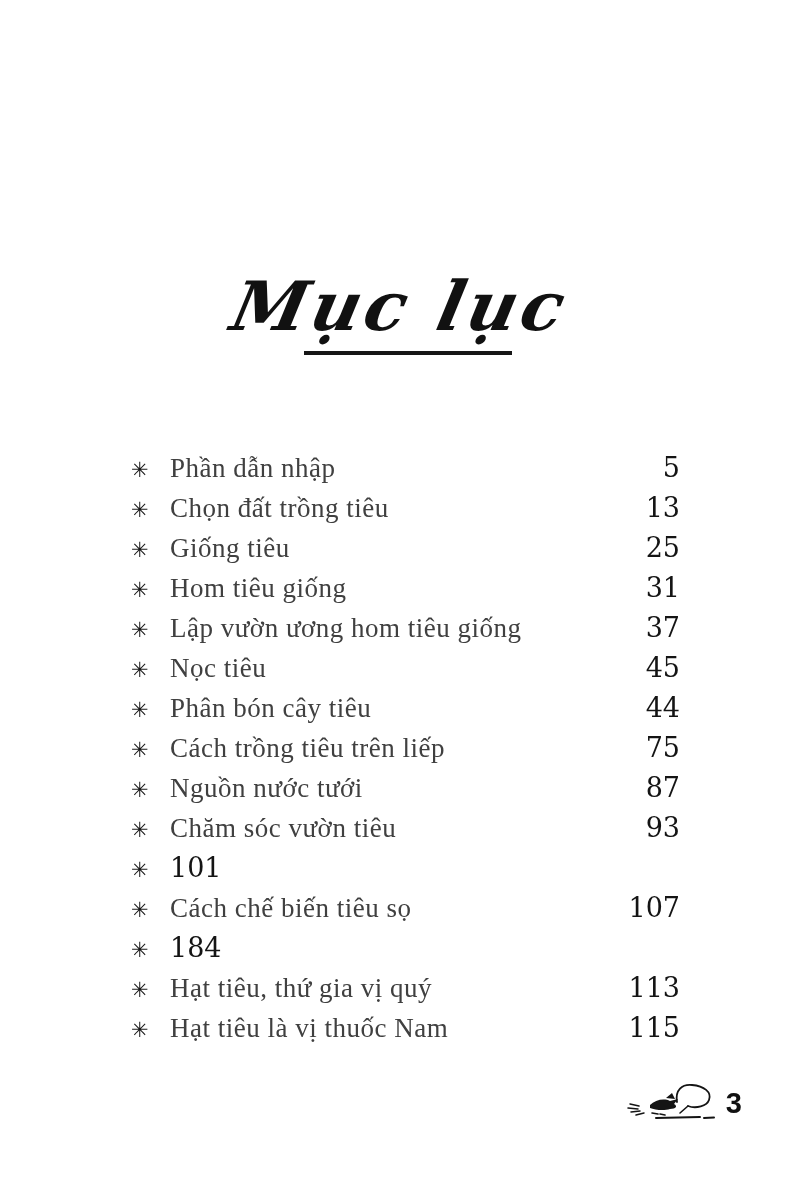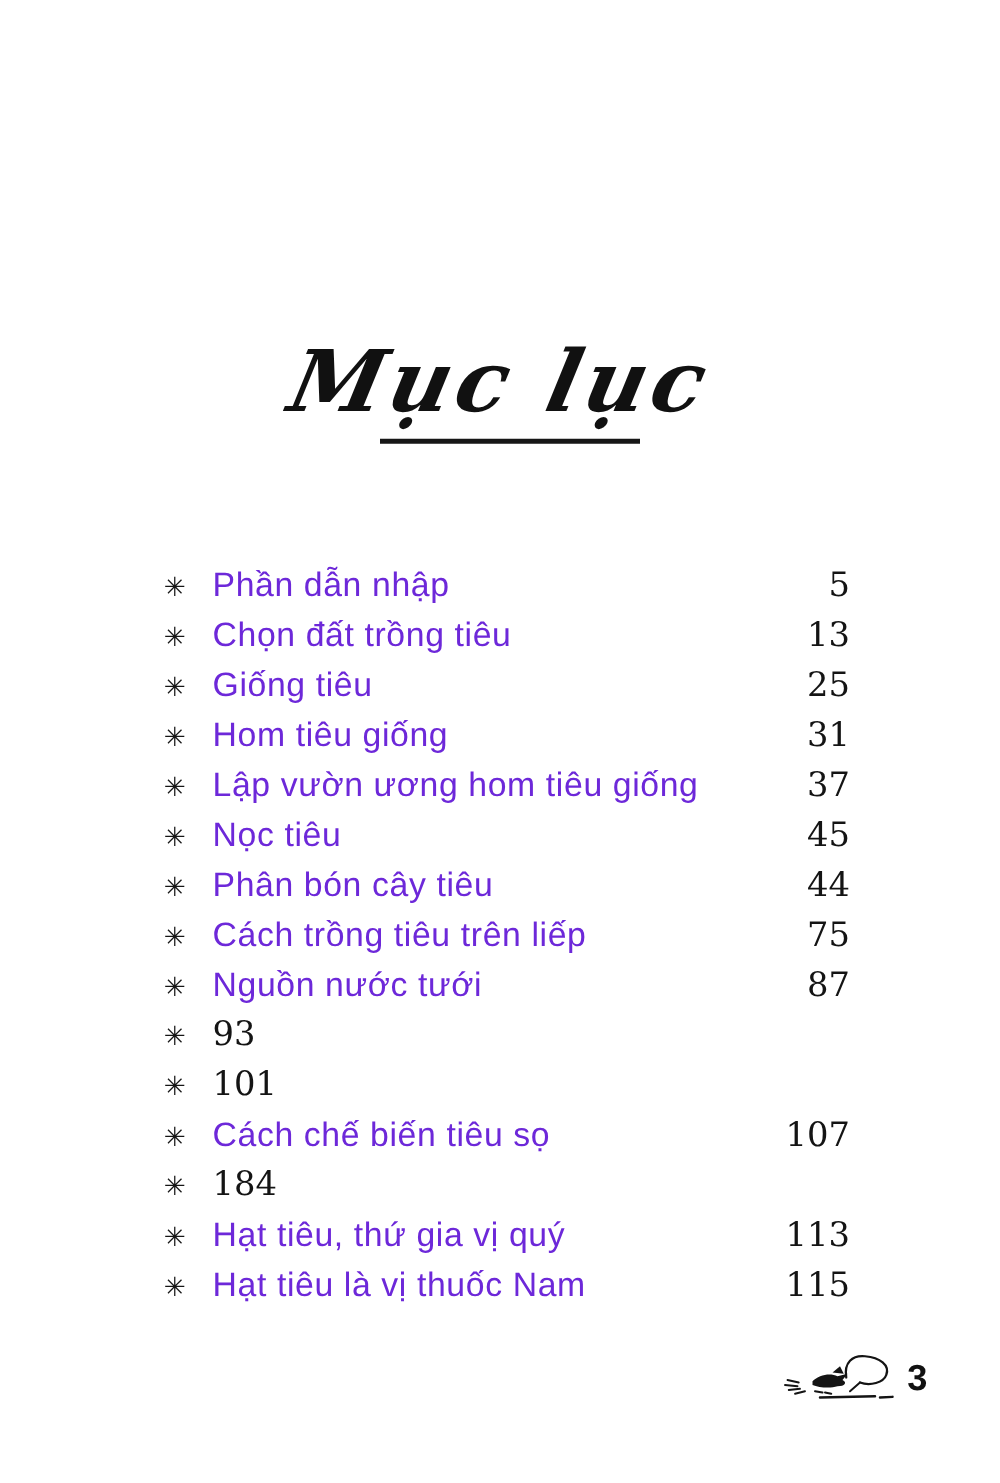--- a/index.html
+++ b/index.html
@@ -65,22 +65,22 @@
   }
   .toc-bullet {
     width: 39px;
     flex: 0 0 39px;
     font-family: "DejaVu Sans", sans-serif;
     font-size: 21px;
     color: #151515;
   }
   .toc-label {
     flex: 1 1 auto;
-    font-family: Liberation Sans, sans-serif;
-    color: #6d28d9;
+    font-family: Liberation Serif, serif;
+    color: #404040;
     letter-spacing: 0.5px;
     white-space: nowrap;
   }
   .toc-page {
     flex: 0 0 auto;
     font-family: "DejaVu Serif", serif;
     text-align: right;
     color: #141414;
   }
   
@@ -165,20 +165,21 @@
     </li>
 
     <li class="toc-row">
       <span class="toc-bullet">✳</span>
       <span class="toc-label">Nguồn nước tưới</span>
       <span class="toc-page">87</span>
     </li>
 
     <li class="toc-row">
       <span class="toc-bullet">✳</span>
+      <span class="toc-label">Chăm sóc vườn tiêu</span>
       <span class="toc-page">93</span>
     </li>
 
     <li class="toc-row">
       <span class="toc-bullet">✳</span>
       <span class="toc-page">101</span>
     </li>
 
     <li class="toc-row">
       <span class="toc-bullet">✳</span>

